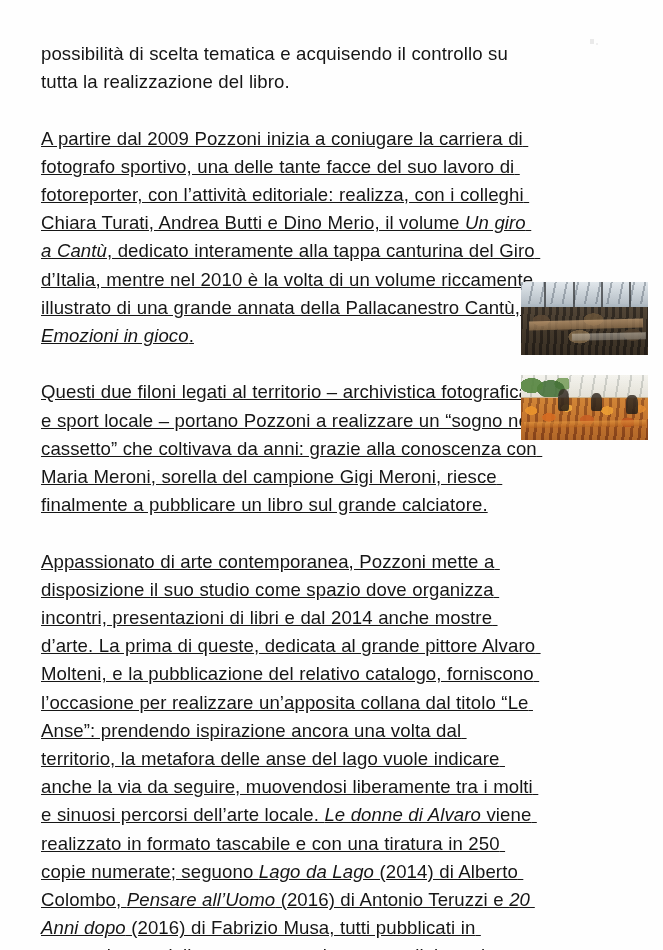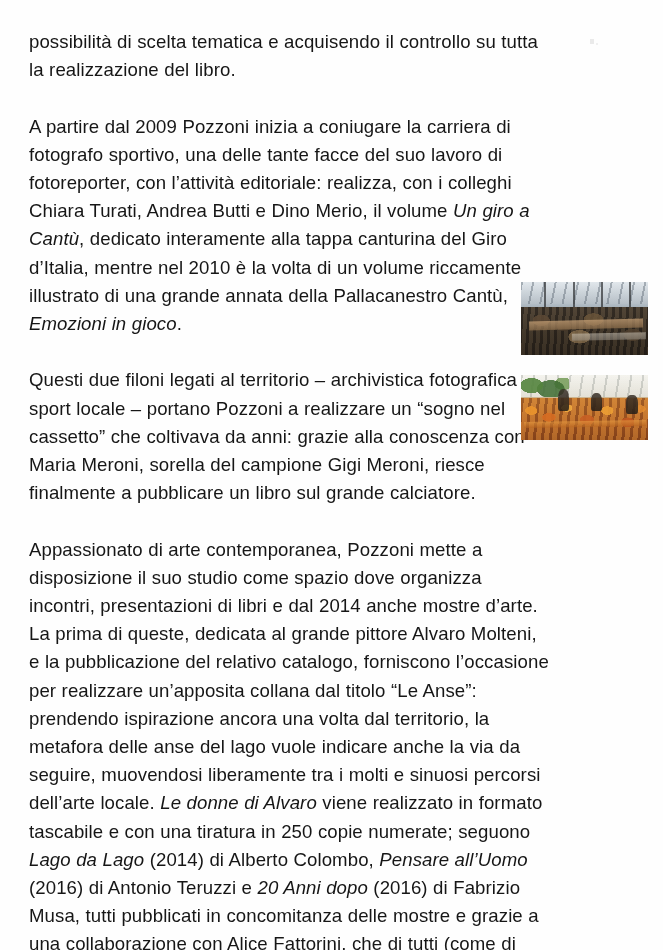--- a/index.html
+++ b/index.html
@@ -37,24 +37,24 @@
     width: 520px;
     font-size: 18.6px;
     line-height: 28.2px;
     color: #161616;
     letter-spacing: .09px;
     text-align: left;
     word-spacing: .2px;
   }
 
   .para {
-    margin: 0;
+    margin: 12px;
     white-space: pre-wrap;
   }
-  .para + .para { margin-top: 28.2px; }
+  .para + .para { margin-top: 28.2px; text-decoration: underline; }
 
   .ital { font-style: italic; }
 
   
   .photo {
     position: absolute;
     overflow: hidden;
   }
   #photo-market-interior {
     left: 521px;

